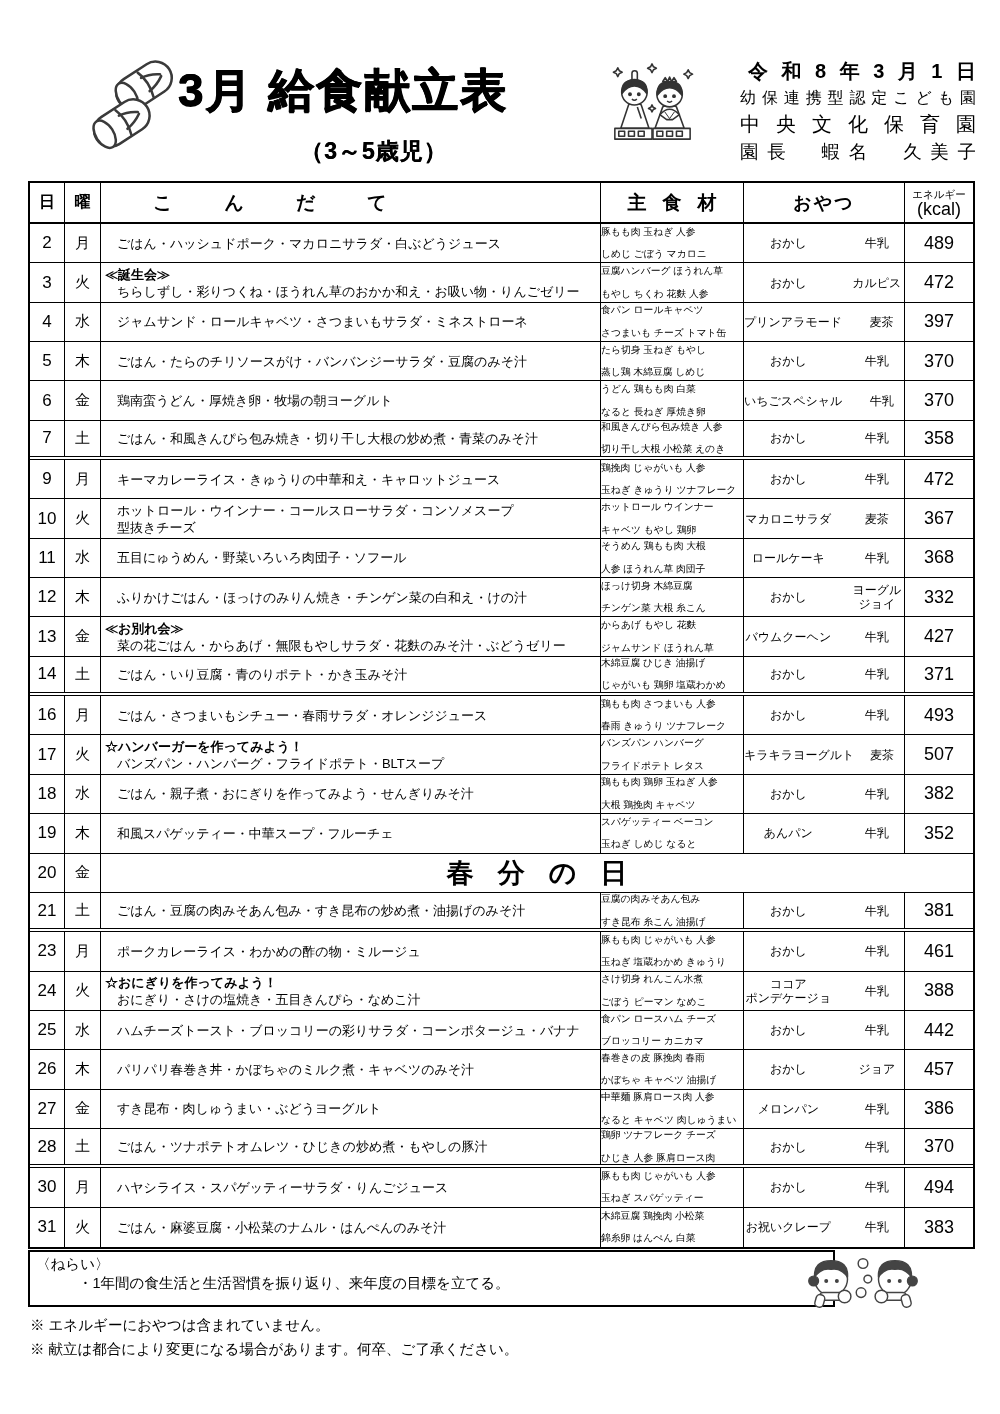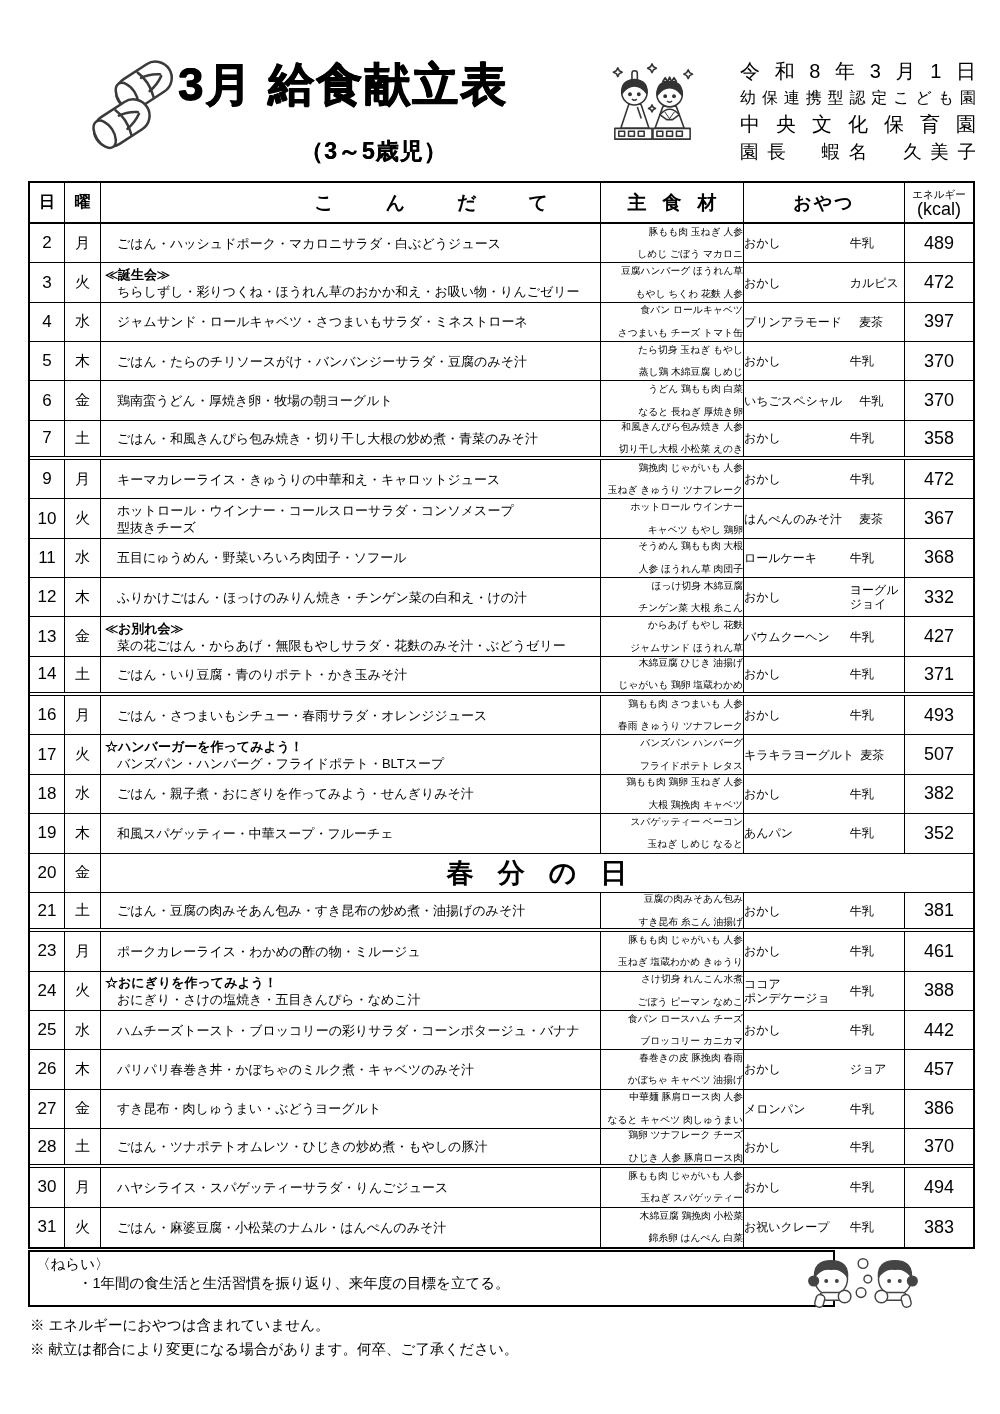--- a/index.html
+++ b/index.html
@@ -3,60 +3,60 @@
 <meta charset="utf-8">
 <style>
   html,body{margin:0;padding:0;}
   body{
     width:1000px;height:1414px;position:relative;background:#fff;color:#000;
     font-family:"Liberation Sans",sans-serif;overflow:hidden;
   }
   
   .art{position:absolute;}
   #title{
-    position:absolute;left:178px;top:54px;font-size:46px;font-weight:900;
+    position:absolute;left:178px;top:60px;font-size:46px;font-weight:900;
     letter-spacing:2px;white-space:nowrap;
     text-shadow:0.6px 0 #000, -0.6px 0 #000, 0 0.6px #000;
   }
   #subtitle{
     position:absolute;left:300px;top:136px;font-size:23px;font-weight:800;
     letter-spacing:1px;white-space:nowrap;text-shadow:0.4px 0 #000;
   }
   #info{position:absolute;left:740px;top:58px;width:236px;}
   #info div{white-space:nowrap;text-align:justify;text-align-last:justify;}
-  .inf1{font-size:20px;line-height:27px;font-weight:400;}
+  .inf1{font-size:20px;line-height:27px;font-weight:700;margin-left:8px;}
   .inf2{font-size:16px;line-height:26px;}
   .inf3{font-size:20px;line-height:27px;}
   .inf4{font-size:18.5px;line-height:27px;}
   
   #menu-table{
     position:absolute;left:28px;top:181px;width:947px;
     border:2px solid #000;box-sizing:border-box;background:#fff;
   }
   .t-head{display:flex;height:41px;border-bottom:2.5px solid #000;box-sizing:border-box;font-weight:bold;}
   .t-row{display:flex;height:39.35px;border-bottom:1.5px solid #000;box-sizing:border-box;}
   .t-row.week-end{border-bottom:4px double #000;}
   .t-row:last-child{border-bottom:none;}
   .c{box-sizing:border-box;border-right:1.5px solid #000;display:flex;flex-direction:column;justify-content:center;overflow:visible;}
   .c-day{width:35px;align-items:center;font-size:17px;}
   .c-wd{width:36px;align-items:center;font-size:15px;}
   .c-menu{width:500px;padding:1px 2px;}
-  .c-ing{width:143px;align-items:flex-end;text-align:center;font-size:9.8px;line-height:14.5px;white-space:nowrap;gap:8px;}
-  .c-snack{width:161px;flex-direction:row;align-items:center;font-size:12px;gap:17px;}
+  .c-ing{width:143px;align-items:flex-start;text-align:center;font-size:9.8px;line-height:14.5px;white-space:nowrap;gap:8px;}
+  .c-snack{width:161px;flex-direction:row;align-items:center;font-size:12px;text-align:center;gap:17px;}
   .c-kcal{flex:1;align-items:center;font-size:18px;border-right:none;}
   .snack-l{width:62%;line-height:14px;white-space:nowrap;}
   .snack-r{width:38%;line-height:14px;white-space:nowrap;}
   .menu-line{font-size:13px;padding-left:14px;line-height:17px;white-space:nowrap;}
   .event-line{font-size:13px;font-weight:bold;padding-left:2px;line-height:17px;white-space:nowrap;}
   .c-holiday{flex:1;align-items:center;justify-content:center;border-right:none;}
   .c-holiday span{font-size:27px;font-weight:bold;letter-spacing:24px;padding-left:24px;white-space:nowrap;}
   
   .h-day{width:35px;align-items:center;font-size:16px;}
   .h-wd{width:36px;align-items:center;font-size:16px;}
-  .h-menu{width:500px;align-items:flex-end;}
+  .h-menu{width:500px;align-items:flex-start;}
   .h-menu span{font-size:19px;letter-spacing:52px;padding-left:52px;white-space:nowrap;}
   .h-ing{width:143px;align-items:center;}
   .h-ing span{font-size:19px;letter-spacing:16px;padding-left:16px;white-space:nowrap;}
   .h-snack{width:161px;align-items:center;font-size:18px;letter-spacing:2px;}
   .h-kcal{flex:1;align-items:center;border-right:none;font-weight:normal;}
   .h-kcal .e1{font-size:10.5px;line-height:13px;}
   .h-kcal .e2{font-size:18px;line-height:16px;}
   
   #aim-box{
     position:absolute;left:28px;top:1250px;width:807px;height:57px;
@@ -327,21 +327,21 @@
 
       <div class="menu-line">ホットロール・ウインナー・コールスローサラダ・コンソメスープ</div>
       <div class="menu-line">型抜きチーズ</div>
     </div>
     <div class="c c-ing">
       <div>ホットロール ウインナー</div>
       <div>キャベツ もやし 鶏卵</div>
     </div>
     <div class="c c-snack">
       <div class="snack-l">
-        <div>はんぺんのみそ汁</div>
+        <div>マカロニサラダ</div>
 
       </div>
       <div class="snack-r">
         <div>麦茶</div>
 
       </div>
     </div>
     <div class="c c-kcal">367</div>
   </div>
       <div class="t-row">

